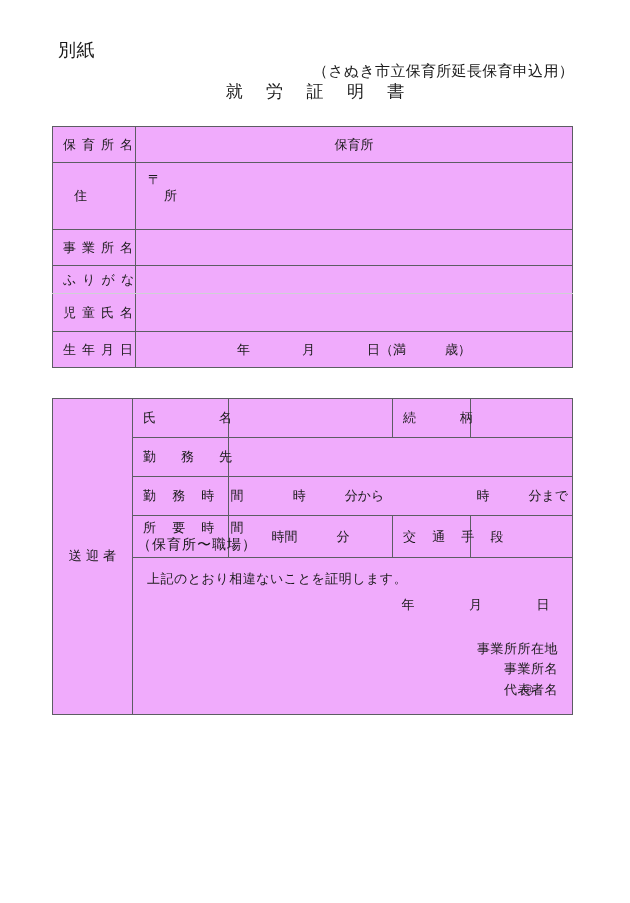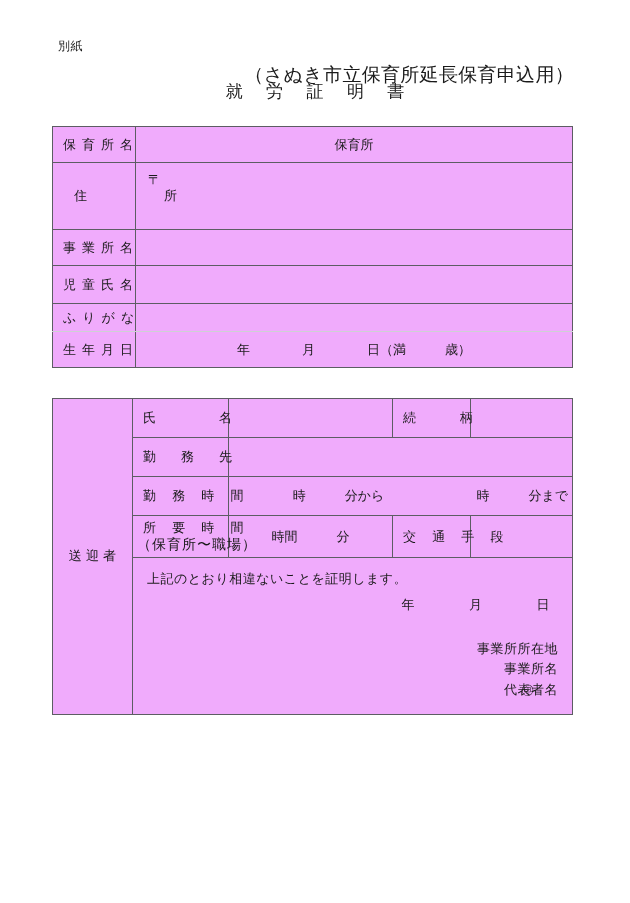--- a/index.html
+++ b/index.html
@@ -21,28 +21,28 @@
     left: 0; top: 0;
     width: 630px;
     height: 903px;
   }
 
   
   .doc-tag {
     position: absolute;
     left: 58px;
     top: 38px;
-    font-size: 12px;
+    font-size: 18px;
     letter-spacing: 0.5px;
   }
   .doc-subtitle {
     position: absolute;
     right: 56px;
     top: 62px;
-    font-size: 19px;
+    font-size: 15px;
     letter-spacing: 0.3px;
   }
   .doc-title {
     position: absolute;
     left: 0;
     top: 80px;
     width: 630px;
     text-align: center;
     font-size: 17px;
     letter-spacing: 9px;
@@ -170,32 +170,32 @@
         </td>
       </tr>
 
       <tr style="height:36px">
         <td class="lbl">
           <span class="sp">事業所名</span>
         </td>
         <td class="val-ctr"></td>
       </tr>
 
-      <tr style="height:38px">
-        <td class="lbl">
-          <span class="sp">児童氏名</span>
-        </td>
-        <td class="val-ctr"></td>
-      </tr>
-
       <tr style="height:28px">
         <td class="lbl dotted-bottom">
           <span class="sp">ふりがな</span>
         </td>
         <td class="val-ctr dotted-bottom"></td>
+      </tr>
+
+      <tr style="height:38px">
+        <td class="lbl">
+          <span class="sp">児童氏名</span>
+        </td>
+        <td class="val-ctr"></td>
       </tr>
 
       <tr style="height:36px">
         <td class="lbl">
           <span class="sp">生年月日</span>
         </td>
         <td class="val-ctr">年　　　　月　　　　日（満　　　歳）</td>
       </tr>
     </tbody>
   </table>

